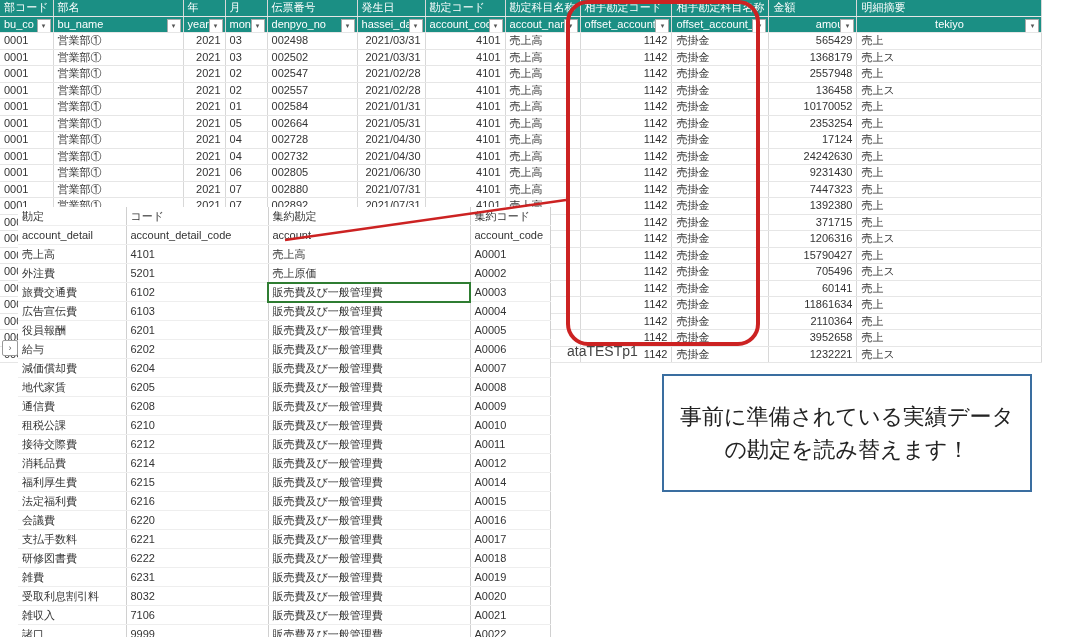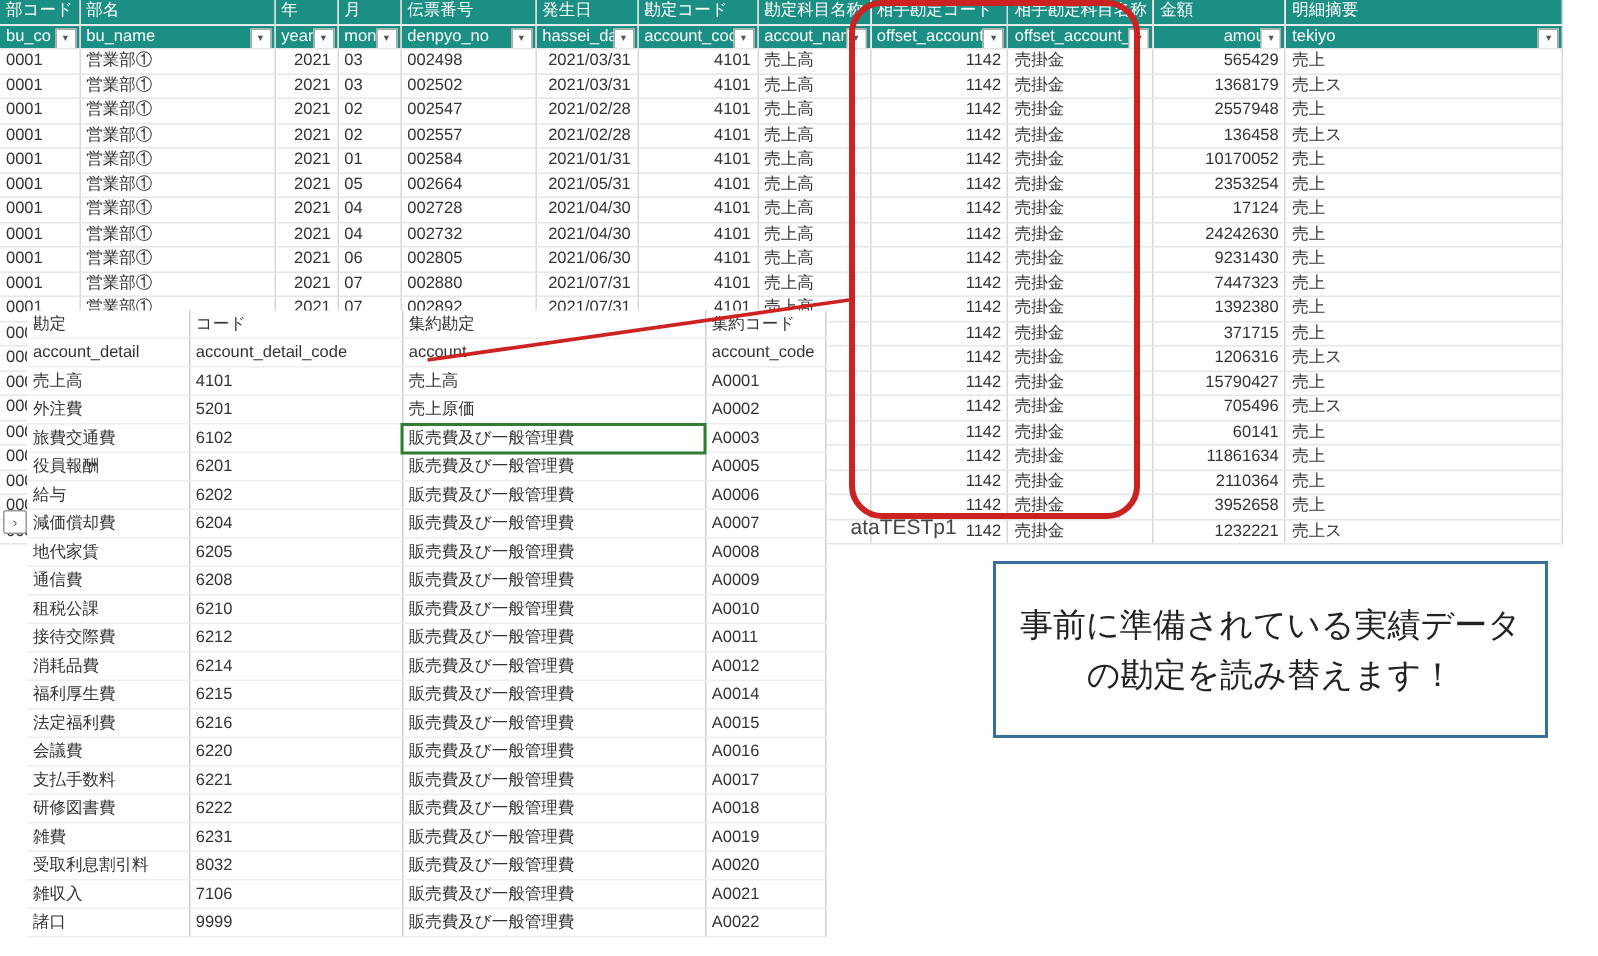--- a/index.html
+++ b/index.html
@@ -180,21 +180,21 @@
           <th style="text-align: left; position: relative;"><span>bu_name</span> <span class="filter" style="position: absolute; right: 2px; top: 2px;">▾</span></th>
           <th style="text-align: left; position: relative;"><span>year</span> <span class="filter" style="position: absolute; right: 2px; top: 2px;">▾</span></th>
           <th style="text-align: left; position: relative;"><span>month</span> <span class="filter" style="position: absolute; right: 2px; top: 2px;">▾</span></th>
           <th style="text-align: left; position: relative;"><span>denpyo_no</span> <span class="filter" style="position: absolute; right: 2px; top: 2px;">▾</span></th>
           <th style="text-align: left; position: relative;"><span>hassei_da</span> <span class="filter" style="position: absolute; right: 2px; top: 2px;">▾</span></th>
           <th style="text-align: left; position: relative;"><span>account_code</span> <span class="filter" style="position: absolute; right: 2px; top: 2px;">▾</span></th>
           <th style="text-align: left; position: relative;"><span>accout_nam</span> <span class="filter" style="position: absolute; right: 2px; top: 2px;">▾</span></th>
           <th style="text-align: left; position: relative;"><span>offset_account_c</span> <span class="filter" style="position: absolute; right: 2px; top: 2px;">▾</span></th>
           <th style="text-align: left; position: relative;"><span>offset_account_n</span> <span class="filter" style="position: absolute; right: 2px; top: 2px;">▾</span></th>
           <th style="text-align: right; position: relative;"><span>amount</span> <span class="filter" style="position: absolute; right: 2px; top: 2px;">▾</span></th>
-          <th style="text-align: left; position: relative;"><span>tekiyo</span> <span class="filter" style="position: absolute; right: 2px; top: 2px;">▾</span></th>
+          <th style="text-align: center; position: relative;"><span>tekiyo</span> <span class="filter" style="position: absolute; right: 2px; top: 2px;">▾</span></th>
         </tr>
     </thead>
     <tbody id="rows">
         <tr>
           <td class="l">0001</td>
           <td class="l">営業部①</td>
           <td class="r">2021</td>
           <td class="l">03</td>
           <td class="l">002498</td>
           <td class="r">2021/03/31</td>
@@ -511,20 +511,26 @@
         <td>売上原価</td>
         <td>A0002</td>
       </tr>
       <tr>
         <td>旅費交通費</td>
         <td>6102</td>
         <td class="sel-cell">販売費及び一般管理費</td>
         <td>A0003</td>
       </tr>
       <tr>
+        <td>広告宣伝費</td>
+        <td>6103</td>
+        <td>販売費及び一般管理費</td>
+        <td>A0004</td>
+      </tr>
+      <tr>
         <td>役員報酬</td>
         <td>6201</td>
         <td>販売費及び一般管理費</td>
         <td>A0005</td>
       </tr>
       <tr>
         <td>給与</td>
         <td>6202</td>
         <td>販売費及び一般管理費</td>
         <td>A0006</td>

